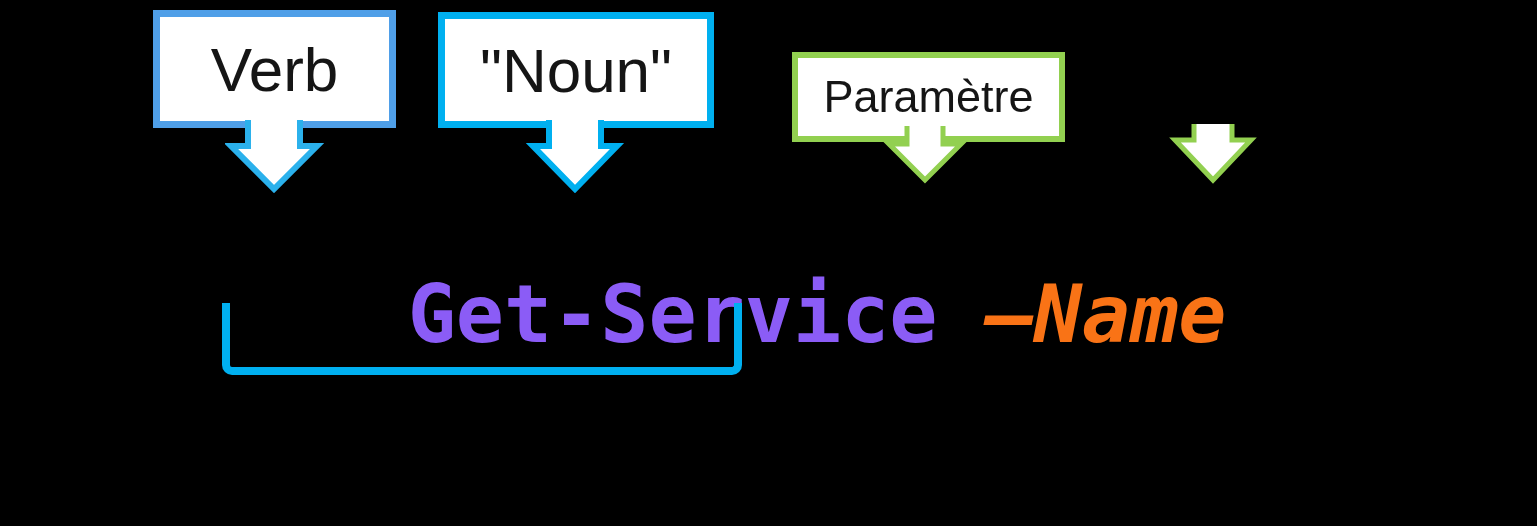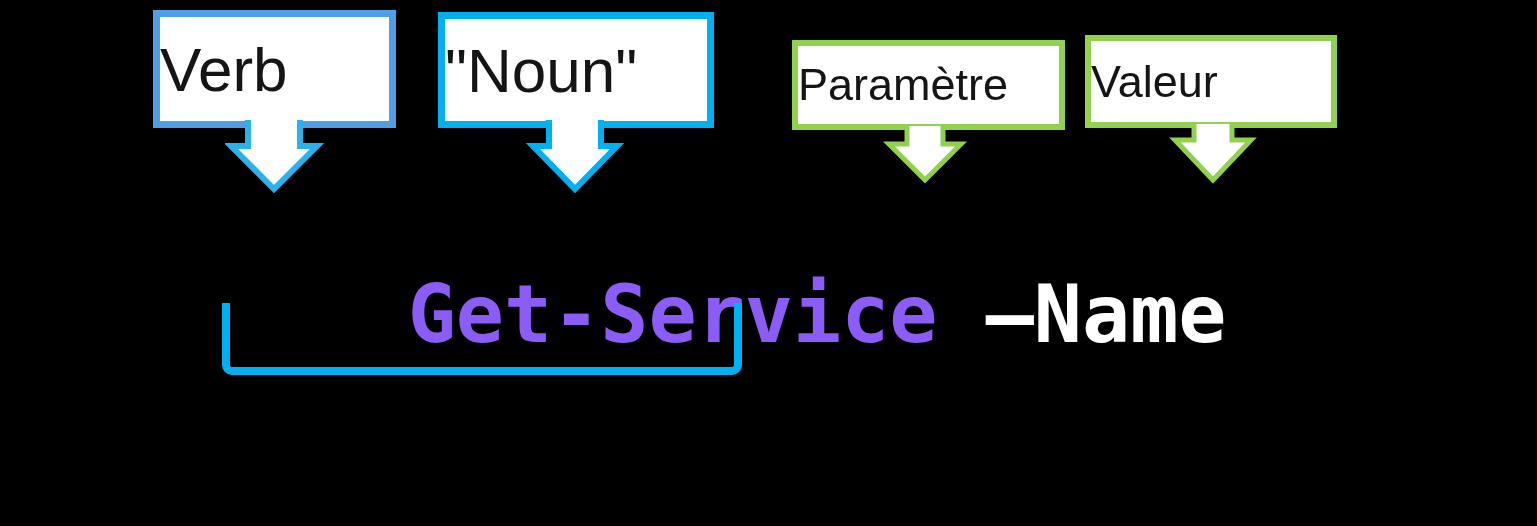--- a/index.html
+++ b/index.html
@@ -12,45 +12,45 @@
   }
   .canvas { position: absolute; inset: 0; }
 
   .callout-box {
     position: absolute;
     background: #ffffff;
     color: #151515;
     box-sizing: border-box;
     display: flex;
     align-items: center;
-    justify-content: flex-start;
+    justify-content: center;
     white-space: nowrap;
   }
   #verb-box      { left: 153px;  top: 10px; width: 243px; height: 118px; border: 7px solid #4f9fe8; font-size: 62px; }
   #noun-box      { left: 438px;  top: 12px; width: 276px; height: 116px; border: 7px solid #00b0f0; font-size: 62px; }
-  #parametre-box { left: 792px;  top: 40px; width: 273px; height: 90px;  border: 6px solid #92d050; font-size: 45px; }
+  #parametre-box { left: 792px;  top: 52px; width: 273px; height: 90px;  border: 6px solid #92d050; font-size: 45px; }
   #valeur-box    { left: 1085px; top: 35px; width: 252px; height: 93px;  border: 6px solid #92d050; font-size: 45px; }
 
   .callout-arrow { position: absolute; }
   #verb-arrow      { left: 225px;  top: 118px; }
   #noun-arrow      { left: 526px;  top: 118px; }
   #parametre-arrow { left: 880px;  top: 124px; }
   #valeur-arrow    { left: 1168px; top: 122px; }
 
   .command-line {
     position: absolute;
     left: 215px; top: 195px;
     font-family: "DejaVu Sans Mono", monospace;
     font-weight: bold;
     font-size: 80px;
     line-height: 1;
     white-space: pre;
   }
   .cmdlet    { color: #8b5cf6; }
-  .parameter { color: #ffffff; }
+  .parameter { color: #f97316; font-style: italic; }
 
   .underbrace {
     position: absolute;
     left: 222px; top: 303px;
     width: 520px; height: 72px;
     box-sizing: border-box;
     border-left:   8px solid #00b0f0;
     border-right:  8px solid #00b0f0;
     border-bottom: 8px solid #00b0f0;
     border-radius: 0 0 10px 10px;
@@ -75,23 +75,20 @@
     <path d="M 23 2 L 23 28 L 7 28 L 49 71 L 91 28 L 75 28 L 75 2" fill="#ffffff" stroke="#00b0f0" stroke-width="6" stroke-linejoin="miter"></path>
   </svg>
 
   <div class="callout-box" id="parametre-box">
     <span>Paramètre</span>
   </div>
   <svg class="callout-arrow" id="parametre-arrow" width="90" height="60" viewBox="0 0 90 60">
     <path d="M 27 2 L 27 20 L 9 20 L 45 56 L 81 20 L 63 20 L 63 2" fill="#ffffff" stroke="#92d050" stroke-width="5" stroke-linejoin="miter"></path>
   </svg>
 
-  <div class="callout-box" id="valeur-box">
-    <span>Valeur</span>
-  </div>
   <svg class="callout-arrow" id="valeur-arrow" width="90" height="62" viewBox="0 0 90 62">
     <path d="M 26 2 L 26 18 L 7 18 L 45 58 L 83 18 L 64 18 L 64 2" fill="#ffffff" stroke="#92d050" stroke-width="5" stroke-linejoin="miter"></path>
   </svg>
 
   <div class="command-line">
     <span class="cmdlet">Get-Service</span><span> </span><span class="parameter">–Name</span>
   </div>
 
   <div class="underbrace"></div>
 

